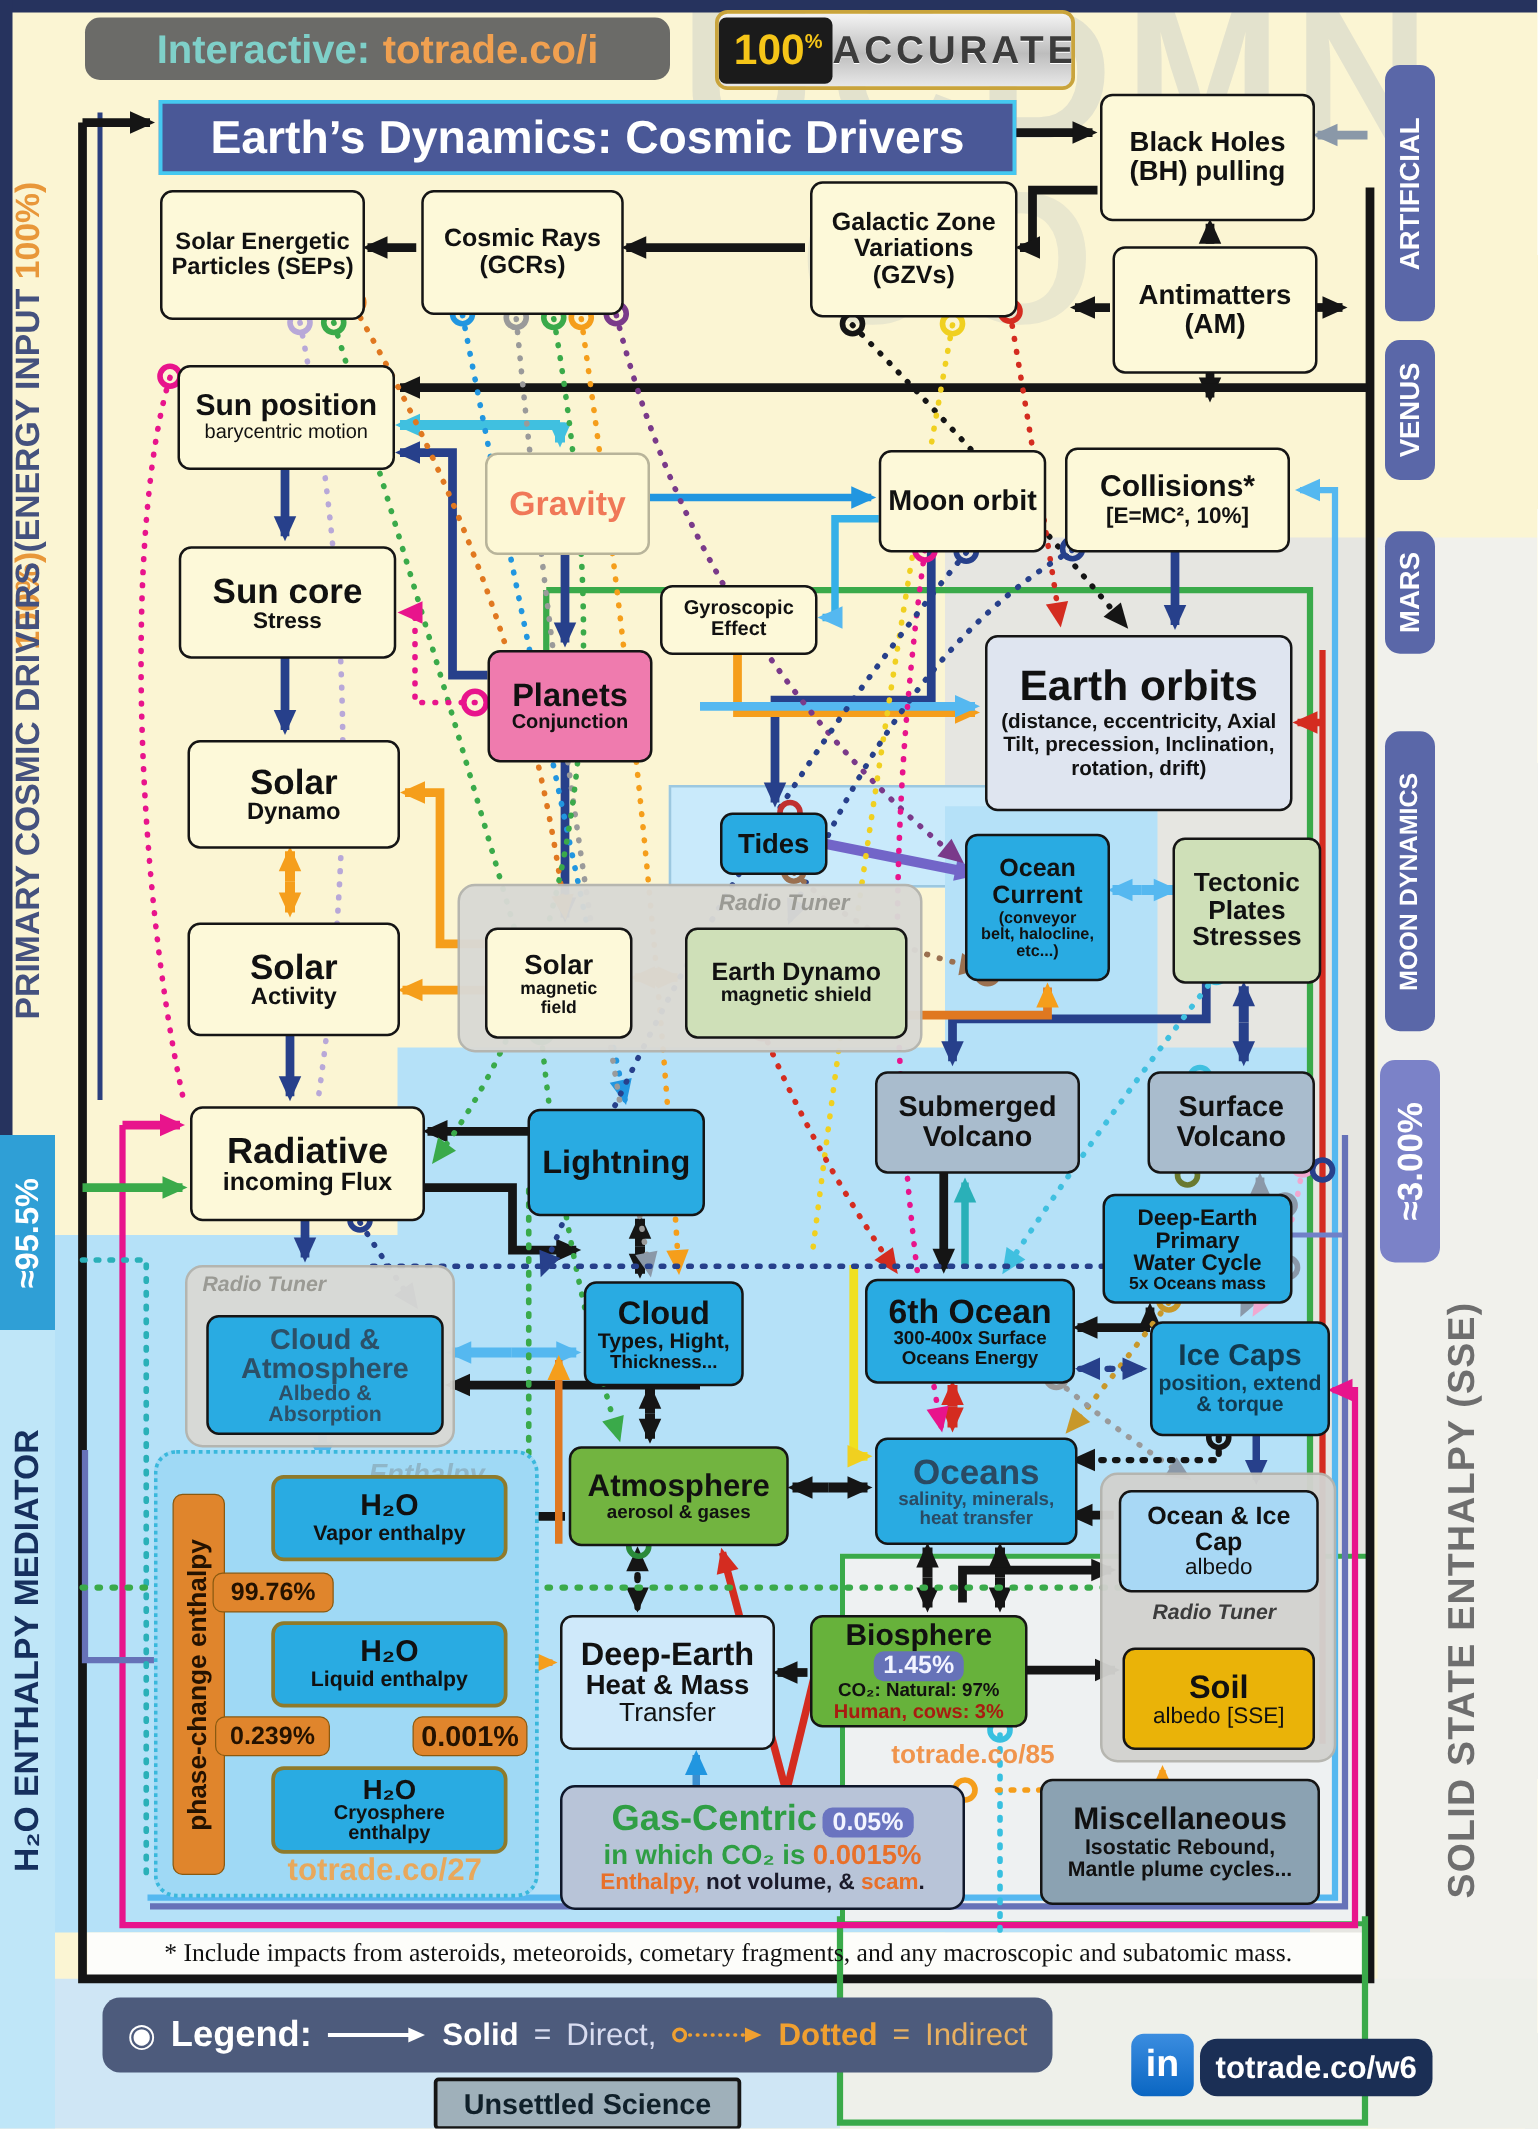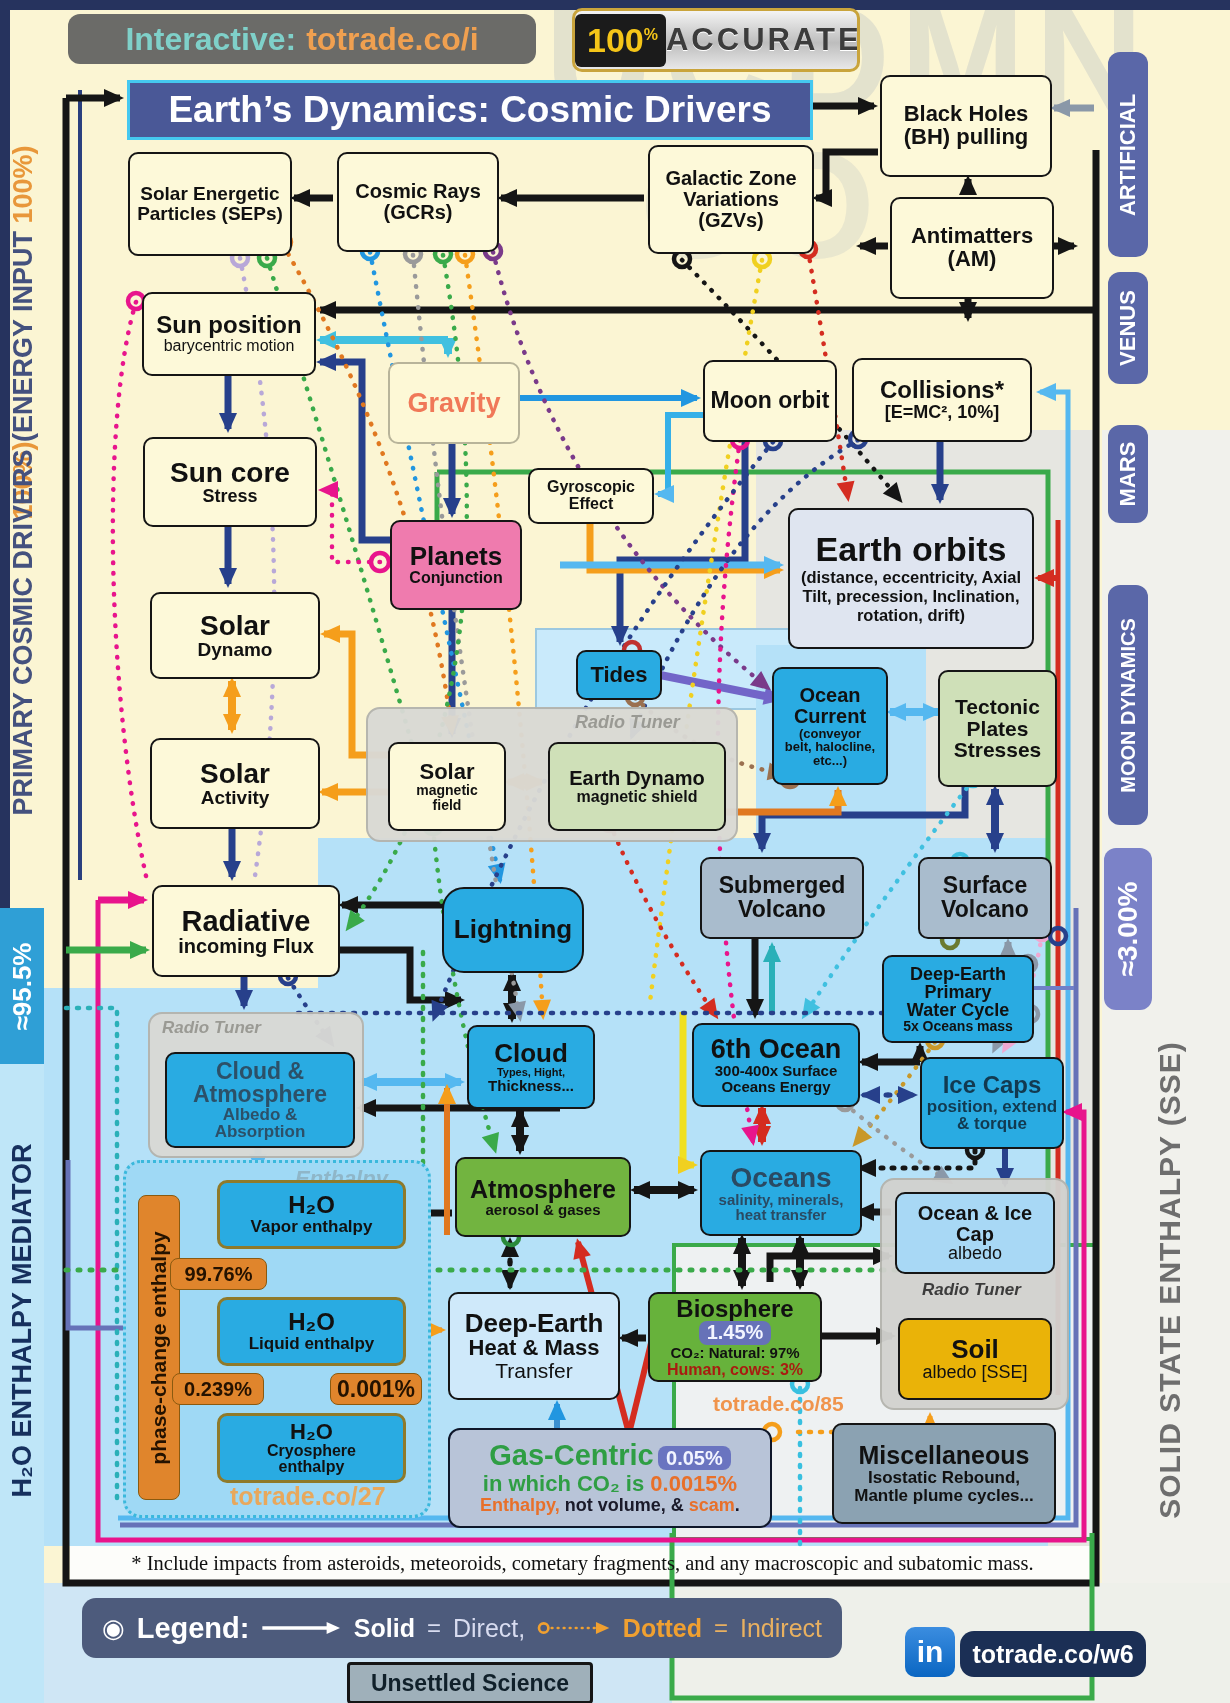--- a/index.html
+++ b/index.html
@@ -434,32 +434,32 @@
     <span class="t" style="font-size:23px;">Volcano</span>
   </div>
   <div class="bx slb" style="left:918px;top:857px;width:130px;height:78px;">
     <span class="t" style="font-size:23px;">Surface</span>
     <span class="t" style="font-size:23px;">Volcano</span>
   </div>
   <div class="bx yb" style="left:152px;top:885px;width:184px;height:88px;">
     <span class="t" style="font-size:29px;">Radiative</span>
     <span class="t" style="font-size:20px;">incoming Flux</span>
   </div>
-  <div class="bx bb" style="left:442px;top:887px;width:138px;height:82px;border-radius:22px;">
+  <div class="bx bb" style="left:422px;top:887px;width:138px;height:82px;">
     <span class="t" style="font-size:26px;">Lightning</span>
   </div>
   <div class="bx bb" style="left:882px;top:955px;width:148px;height:84px;line-height:1;">
     <span class="t" style="font-size:18px;">Deep-Earth</span>
     <span class="t" style="font-size:18px;">Primary</span>
     <span class="t" style="font-size:18px;">Water Cycle</span>
     <span class="t" style="font-size:14px;">5x Oceans mass</span>
   </div>
   <div class="bx bb" style="left:467px;top:1025px;width:124px;height:80px;">
     <span class="t" style="font-size:26px;">Cloud</span>
-    <span class="t" style="font-size:11px;">Types, Hight,</span>
+    <span class="t" style="font-size:17px;">Types, Hight,</span>
     <span class="t" style="font-size:15px;">Thickness...</span>
   </div>
   <div class="bx bb" style="left:692px;top:1023px;width:164px;height:80px;">
     <span class="t" style="font-size:27px;">6th Ocean</span>
     <span class="t" style="font-size:15px;">300-400x Surface</span>
     <span class="t" style="font-size:15px;">Oceans Energy</span>
   </div>
   <div class="bx bb" style="left:920px;top:1057px;width:140px;height:88px;color:#123a50;">
     <span class="t" style="font-size:24px;">Ice Caps</span>
     <span style="font-size:17px;font-weight:600;">position, extend</span>

